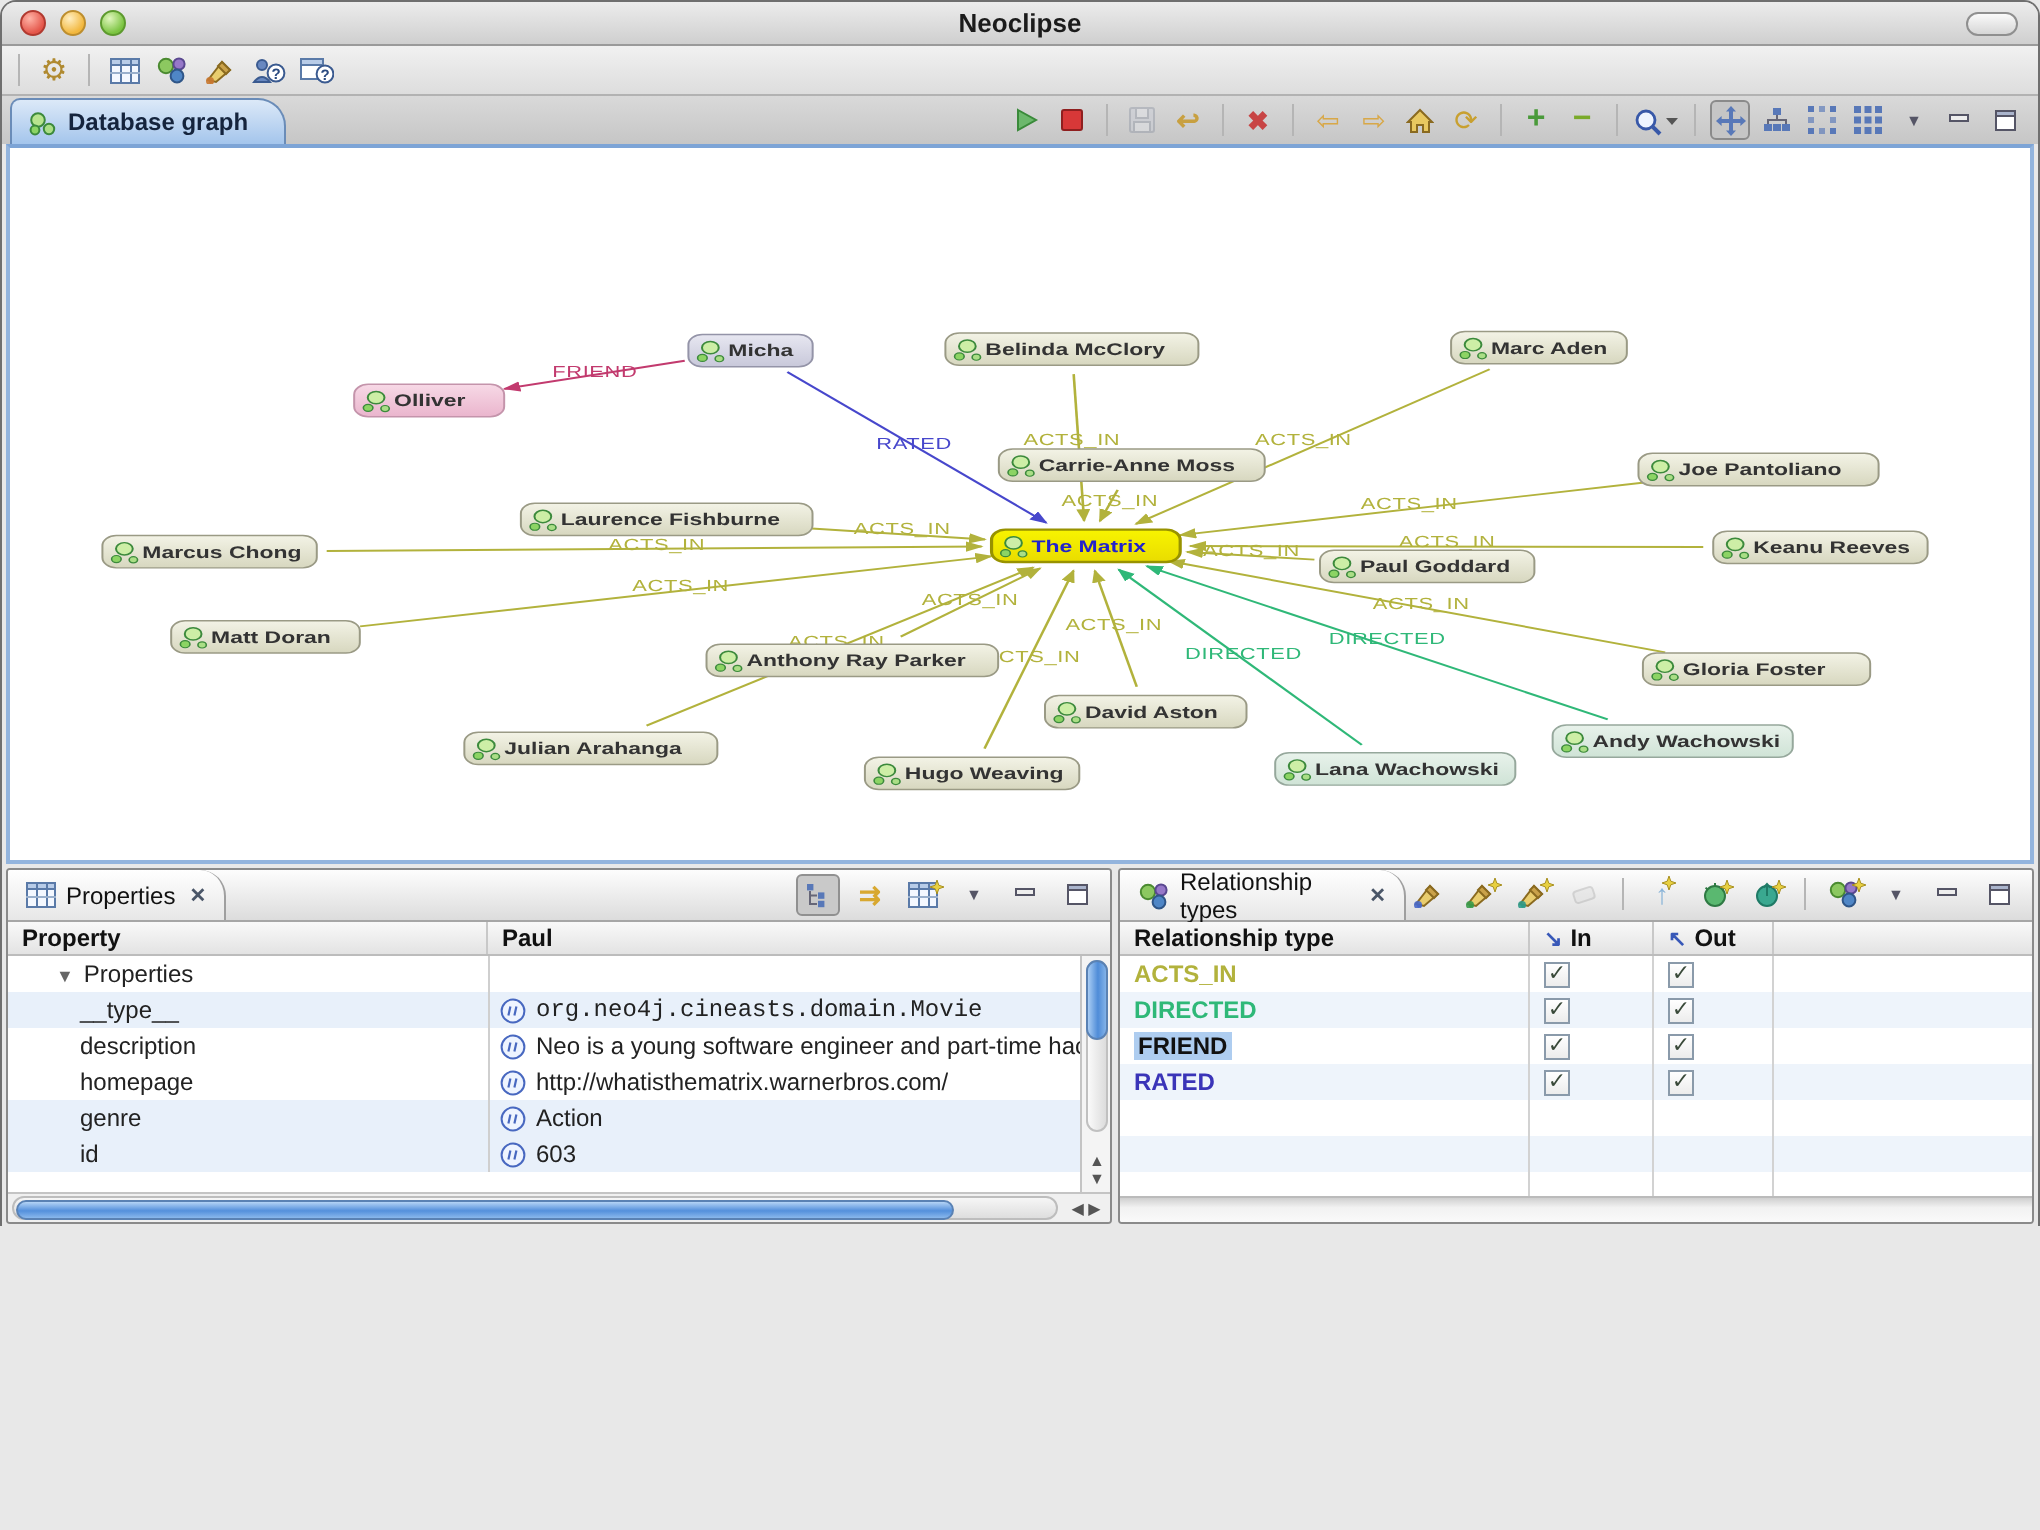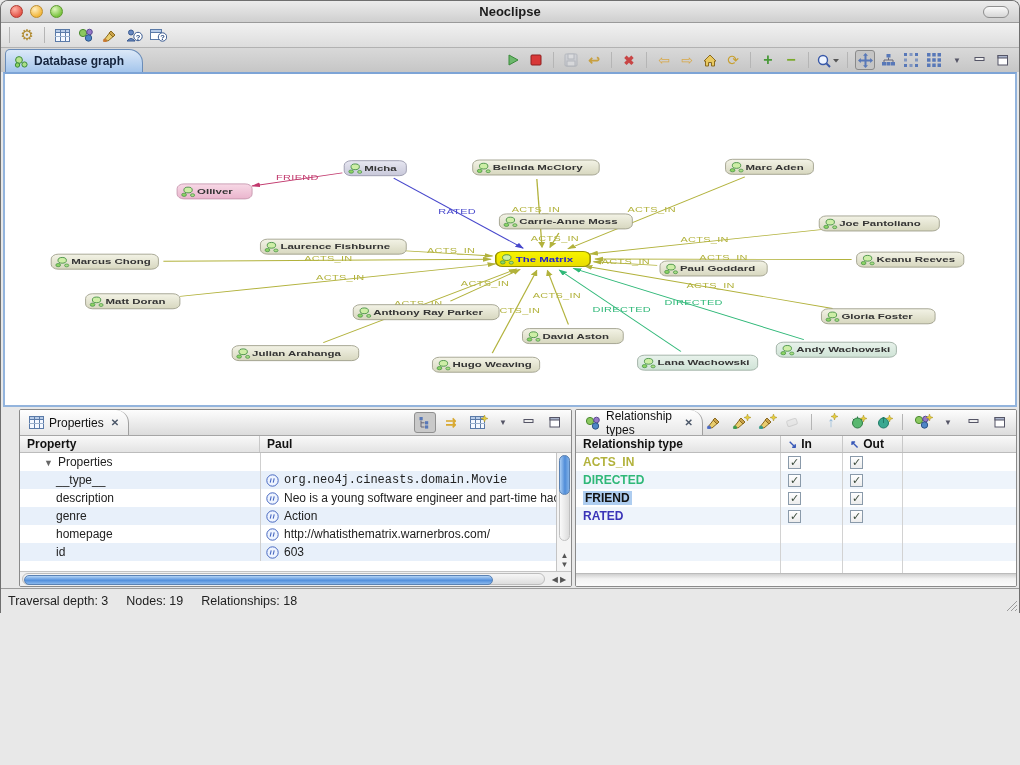--- a/index.html
+++ b/index.html
@@ -42,21 +42,21 @@
   .ebtn.disabled { opacity:.4; }
 
   
   .canvas-wrap { flex:1 1 auto; margin:0 2px; background:#fff; position:relative; overflow:hidden;
     border:2px solid #93b4dd; border-top-color:#7da4d6; }
   .canvas-wrap svg { display:block; width:100%; height:100%; }
 
   
   .bottom { height:181px; flex:0 0 181px; display:flex; gap:3px; padding:2px 2px 1px 2px; background:#e8e8e8; }
   .panel { border:1px solid #8a8a8a; border-radius:2px; background:#fff; display:flex; flex-direction:column; overflow:hidden; }
-  .panel.props { width:553px; flex:0 0 553px;margin-left:16px; }
+  .panel.props { width:553px; flex:0 0 553px; }
   .panel.rels { flex:1 1 auto; }
   .phead { height:26px; flex:0 0 26px; background:linear-gradient(#fdfdfd,#dcdcdc);
     border-bottom:1px solid #a6a6a6; display:flex; align-items:flex-end; }
   .vtab { height:25px; display:inline-flex; align-items:center; gap:5px; padding:0 9px;
     background:linear-gradient(#ffffff,#e7e7e7); border-right:1px solid #9f9f9f;
     border-radius:2px 13px 0 0; font-size:12px; color:#111; }
   .vclose { font-size:10px; font-weight:bold; color:#4a5668; margin-left:2px; }
   .ptool { margin-left:auto; display:flex; align-items:center; gap:4px; padding-right:5px; height:26px; }
 
   .tblhead { height:17px; flex:0 0 17px; display:grid; align-items:center; font-size:12px; color:#111;
@@ -600,44 +600,44 @@
               <div class="pval">
                 <span style="display:inline-flex;">
                   <svg width="13" height="13" style="flex:0 0 13px;">
                     <circle cx="6.5" cy="6.5" r="5.7" fill="#eef4ff" stroke="#4868c0"></circle>
                     <path d="M5.2 4.3 L4.2 8.7 M8.2 4.3 L7.2 8.7" stroke="#4868c0" stroke-width="1.1"></path>
                   </svg>
                 </span>
                 <span style="overflow:hidden;white-space:nowrap;">Neo is a young software engineer and part-time hac</span>
               </div>
             </div>
+            <div class="prow" style="background: rgb(255, 255, 255);">
+              <div class="pname">homepage</div>
+              <div class="pval">
+                <span style="display:inline-flex;">
+                  <svg width="13" height="13" style="flex:0 0 13px;">
+                    <circle cx="6.5" cy="6.5" r="5.7" fill="#eef4ff" stroke="#4868c0"></circle>
+                    <path d="M5.2 4.3 L4.2 8.7 M8.2 4.3 L7.2 8.7" stroke="#4868c0" stroke-width="1.1"></path>
+                  </svg>
+                </span>
+                <span style="overflow:hidden;white-space:nowrap;">http://whatisthematrix.warnerbros.com/</span>
+              </div>
+            </div>
             <div class="prow" style="background: rgb(232, 240, 250);">
               <div class="pname">genre</div>
               <div class="pval">
                 <span style="display:inline-flex;">
                   <svg width="13" height="13" style="flex:0 0 13px;">
                     <circle cx="6.5" cy="6.5" r="5.7" fill="#eef4ff" stroke="#4868c0"></circle>
                     <path d="M5.2 4.3 L4.2 8.7 M8.2 4.3 L7.2 8.7" stroke="#4868c0" stroke-width="1.1"></path>
                   </svg>
                 </span>
                 <span style="overflow:hidden;white-space:nowrap;">Action</span>
               </div>
             </div>
-            <div class="prow" style="background: rgb(255, 255, 255);">
-              <div class="pname">homepage</div>
-              <div class="pval">
-                <span style="display:inline-flex;">
-                  <svg width="13" height="13" style="flex:0 0 13px;">
-                    <circle cx="6.5" cy="6.5" r="5.7" fill="#eef4ff" stroke="#4868c0"></circle>
-                    <path d="M5.2 4.3 L4.2 8.7 M8.2 4.3 L7.2 8.7" stroke="#4868c0" stroke-width="1.1"></path>
-                  </svg>
-                </span>
-                <span style="overflow:hidden;white-space:nowrap;">http://whatisthematrix.warnerbros.com/</span>
-              </div>
-            </div>
             <div class="prow" style="background: rgb(232, 240, 250);">
               <div class="pname">id</div>
               <div class="pval">
                 <span style="display:inline-flex;">
                   <svg width="13" height="13" style="flex:0 0 13px;">
                     <circle cx="6.5" cy="6.5" r="5.7" fill="#eef4ff" stroke="#4868c0"></circle>
                     <path d="M5.2 4.3 L4.2 8.7 M8.2 4.3 L7.2 8.7" stroke="#4868c0" stroke-width="1.1"></path>
                   </svg>
                 </span>
                 <span style="overflow:hidden;white-space:nowrap;">603</span>
@@ -849,22 +849,14 @@
             <div></div>
             <div></div>
             <div></div>
           </div>
         </div>
       <div class="rel-hscroll"></div>
     </div>
 
   </div>
 
-  <div class="statusbar">
-    <span>Traversal depth: 3</span>
-    <span>Nodes: 19</span>
-    <span>Relationships: 18</span>
-    <svg class="grip" width="15" height="15">
-      <path d="M14 4 L4 14 M14 8 L8 14 M14 12 L12 14" stroke="#9a9a9a" fill="none"></path>
-    </svg>
-  </div>
 
 </div>
 
 </body></html>

